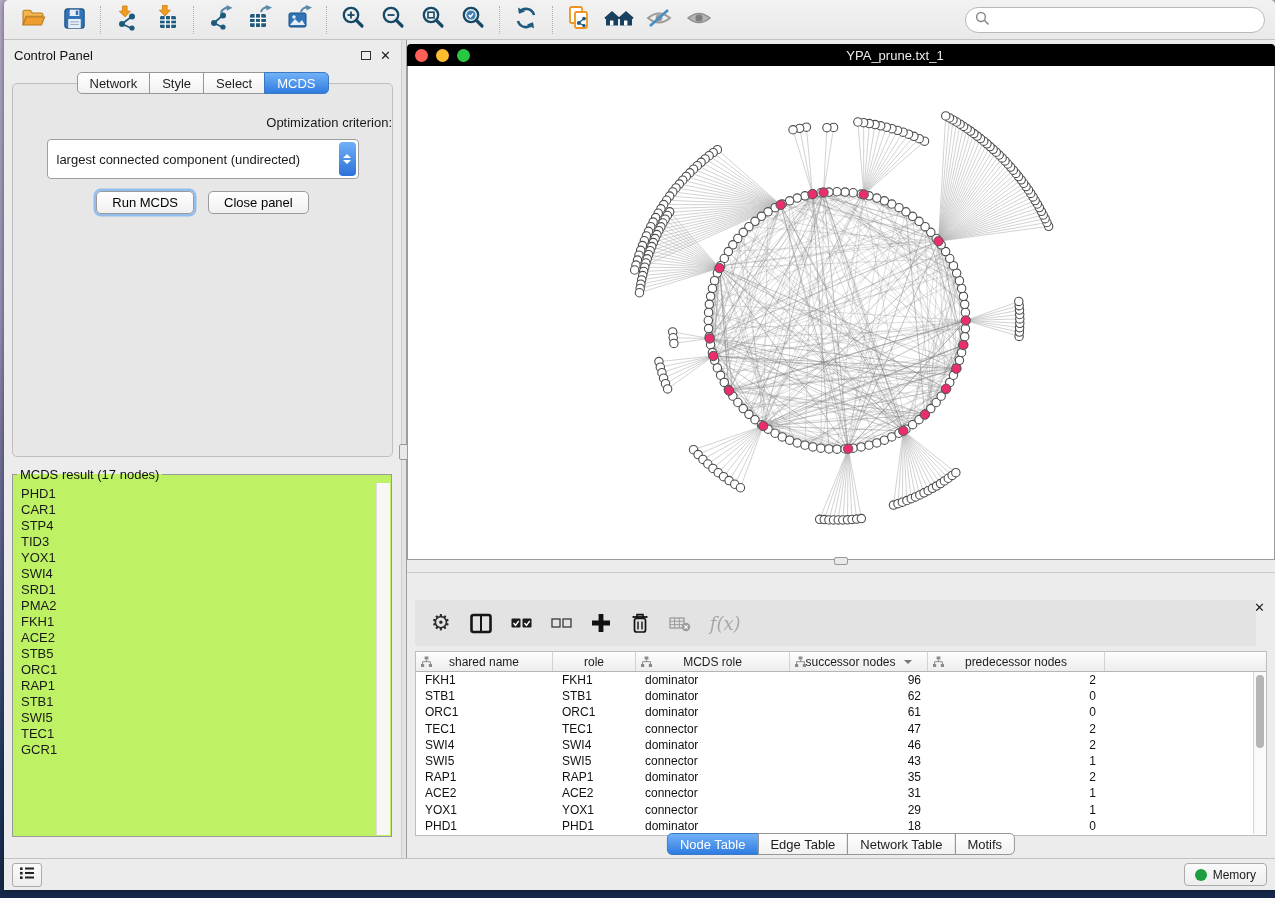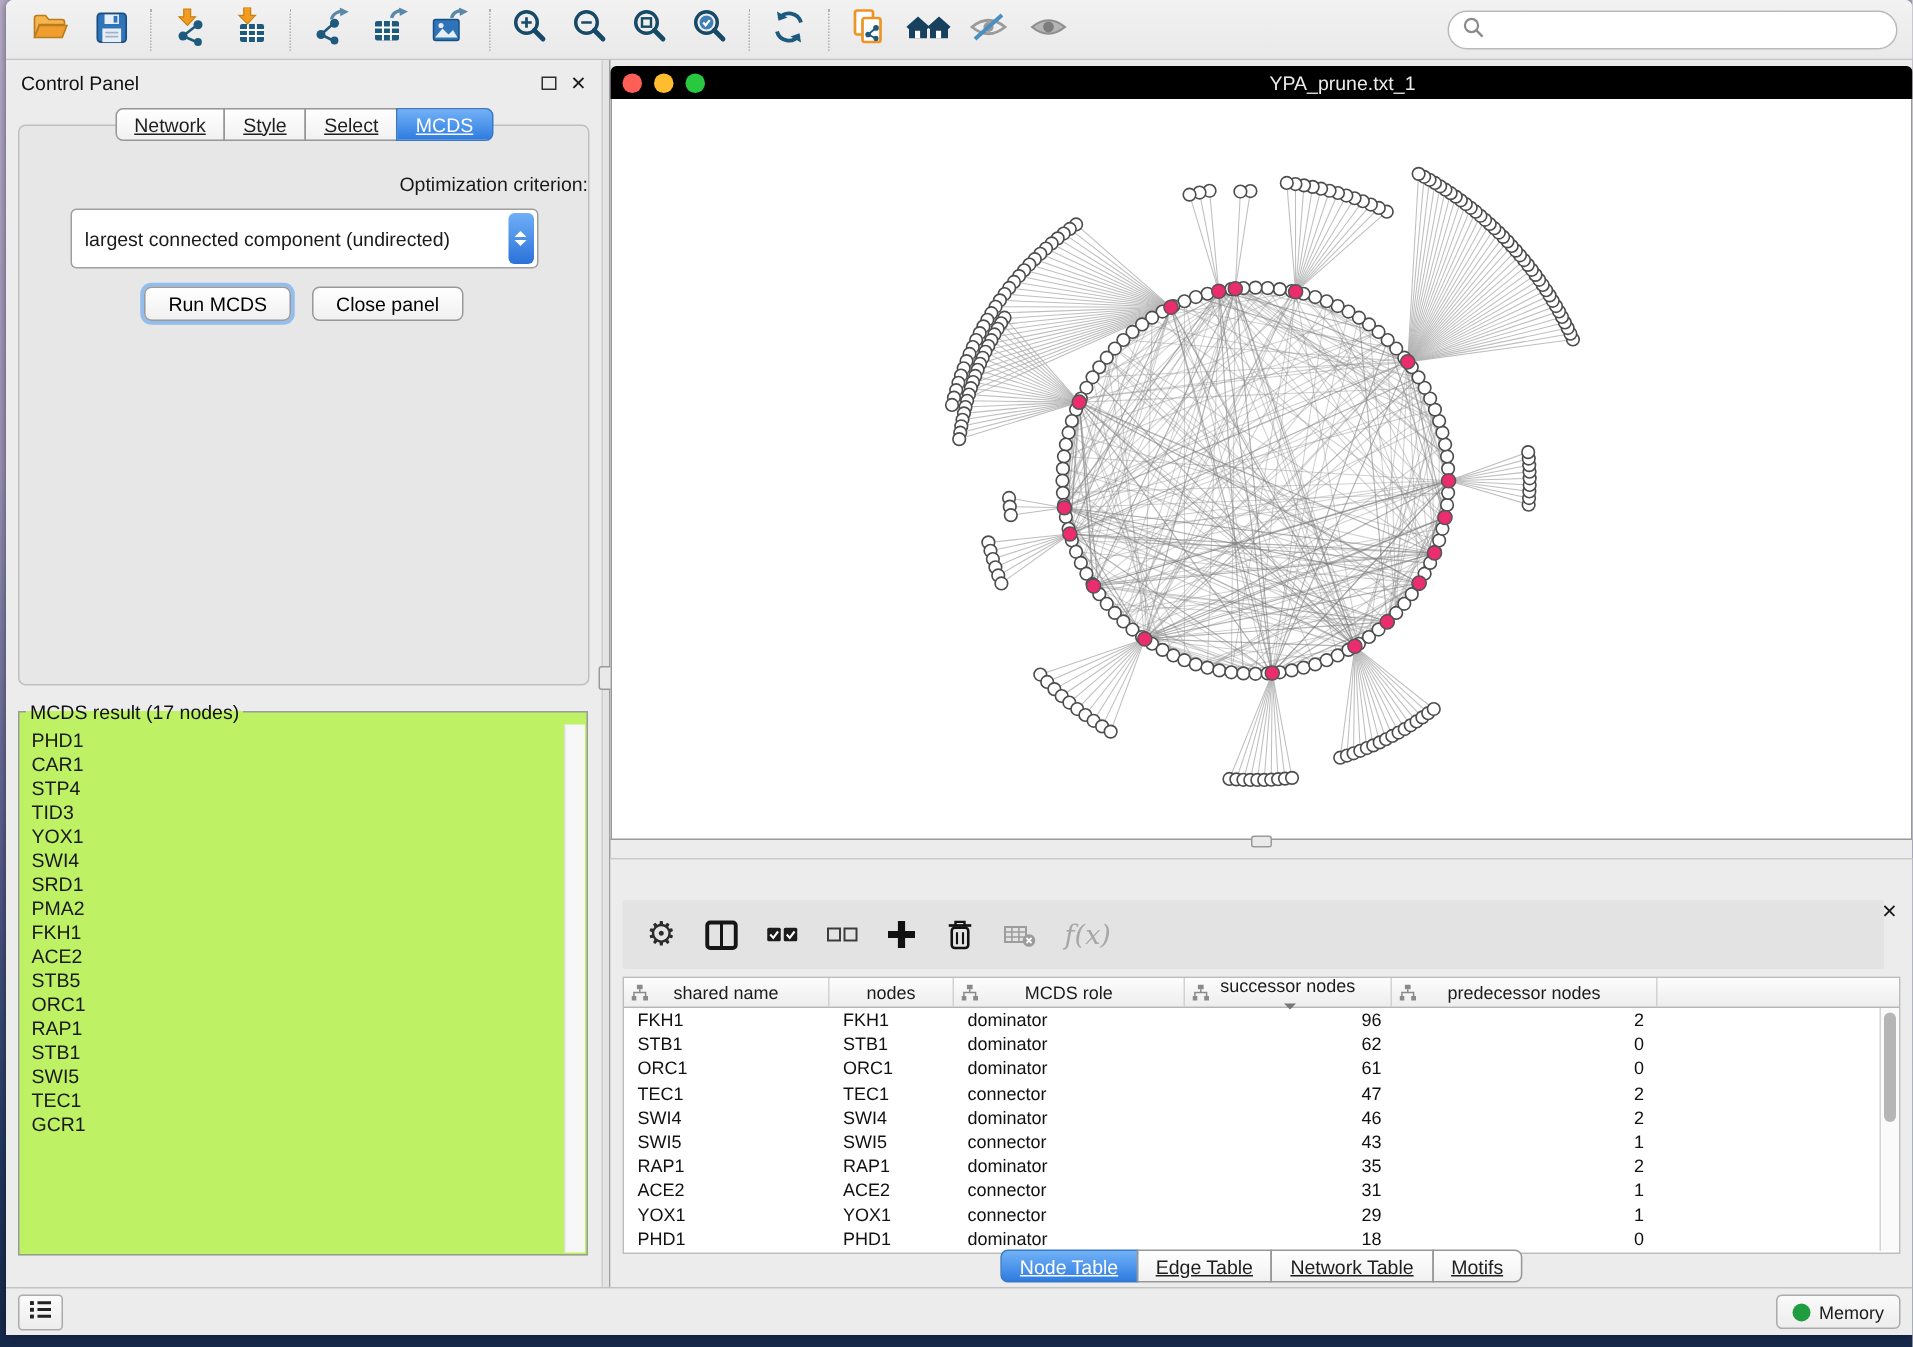--- a/index.html
+++ b/index.html
@@ -31,21 +31,21 @@
 
   
   .cp-header { height:30px; display:flex; align-items:center; padding:0 10px; }
   .cp-header .title { font-size:13px; color:#111; }
   .win-icons { margin-left:auto; display:flex; align-items:center; gap:9px; }
   .float-ic { width:10px; height:9px; border:1.6px solid #2e2e2e; display:inline-block; }
   .close-ic { font-size:13px; font-weight:bold; color:#1c1c1c; line-height:1; cursor:pointer; }
 
   .seg { display:flex; }
   .seg .tab { background:linear-gradient(#ffffff,#f1f1f1); border:1px solid #979797; margin-left:-1px;
-              padding:2.5px 12px; font-size:13px; color:#1e1e1e; cursor:pointer; white-space:nowrap;text-decoration:underline; }
+              padding:2.5px 12px; font-size:13px; color:#1e1e1e; cursor:pointer; white-space:nowrap; }
   .seg .tab:first-child { border-radius:5px 0 0 5px; margin-left:0; }
   .seg .tab:last-child { border-radius:0 5px 5px 0; }
   .seg .tab.sel { background:linear-gradient(#71b1f7,#2f7ce0); color:#fff; border-color:#3a79c4; }
 
   .cp-tabs { position:absolute; top:32px; left:50%; transform:translateX(-50%); z-index:3; }
   .cp-box { position:absolute; top:43px; left:8px; right:8px; height:374px; background:#e7e7e7;
             border:1px solid #bfbfbf; border-radius:5px; }
   .crit-label { text-align:right; margin-top:31px; font-size:13px; }
   .dropdown { position:relative; width:312px; height:40px; margin:9px auto 0; background:#fff;
               border:1px solid #9f9f9f; border-radius:4px; display:flex; align-items:center;
@@ -98,21 +98,21 @@
   .node-table { position:absolute; top:78px; left:8px; right:8px; height:185px; background:#fff;
                 border:1px solid #bdbdbd; overflow:hidden; }
   .nt-head { display:flex; height:20px; background:linear-gradient(#fdfdfd,#ededed); border-bottom:1px solid #b5b5b5; }
   .th { display:flex; align-items:center; justify-content:center; position:relative;
         border-right:1px solid #d2d2d2; font-size:12px; color:#1c1c1c; gap:5px; }
   .th .tree { position:absolute; left:5px; top:4px; }
   .sortchev { width:0;height:0;border-left:4px solid transparent;border-right:4px solid transparent;border-top:4px solid #777; margin-left:3px; }
   .nt-body { position:absolute; top:20px; bottom:0; left:0; right:13px; overflow:hidden; }
   .tr { display:flex; height:16.2px; align-items:center; }
   .td { font-size:12px; color:#111; white-space:nowrap; overflow:hidden; }
-  .c0 { width:137px; } .c1 { width:83px; } .c2 { width:154px; } .c3 { width:138px;flex-direction:column; } .c4 { width:177px; } .c5 { flex:1; border-right:none; }
+  .c0 { width:137px; } .c1 { width:83px; } .c2 { width:154px; } .c3 { width:138px; } .c4 { width:177px; } .c5 { flex:1; border-right:none; }
   .td.c0,.td.c1,.td.c2 { padding-left:9px; text-align:left; }
   .td.c3 { text-align:right; padding-right:7px; } .td.c4 { text-align:right; padding-right:9px; }
   .nt-scroll { position:absolute; top:20px; bottom:1px; right:0; width:13px; background:#fafafa; border-left:1px solid #d5d5d5; }
   .nt-thumb { position:absolute; top:3px; left:2px; width:8px; height:73px; background:#b5b5b5; border-radius:5px; }
   .tp-tabs { position:absolute; bottom:3px; left:50%; transform:translateX(-50%); }
 
   
   .statusbar { position:absolute; left:0; right:0; bottom:0; height:32px; background:#ececec;
                border-top:1px solid #c3c3c3; display:flex; align-items:center; padding:0 8px; }
   .sb-btn { width:30px; height:24px; background:linear-gradient(#fbfbfb,#ededed); border:1px solid #ababab;
@@ -1202,21 +1202,21 @@
             <div class="th c0">
               <span class="tree"><svg width="11" height="12" viewBox="0 0 11 12">
                     <rect x="3.6" y="0.5" width="3.8" height="3" fill="#8a8a8a"></rect>
                     <path d="M5.5 3.5v2.2M1.6 8V5.7h7.8V8" fill="none" stroke="#8a8a8a"></path>
                     <rect x="0" y="8" width="3.2" height="3" fill="#8a8a8a"></rect>
                     <rect x="7.8" y="8" width="3.2" height="3" fill="#8a8a8a"></rect>
                   </svg></span>
               <span>shared name</span>
             </div>
             <div class="th c1">
-              <span>nodes</span>
+              <span>role</span>
             </div>
             <div class="th c2">
               <span class="tree"><svg width="11" height="12" viewBox="0 0 11 12">
                     <rect x="3.6" y="0.5" width="3.8" height="3" fill="#8a8a8a"></rect>
                     <path d="M5.5 3.5v2.2M1.6 8V5.7h7.8V8" fill="none" stroke="#8a8a8a"></path>
                     <rect x="0" y="8" width="3.2" height="3" fill="#8a8a8a"></rect>
                     <rect x="7.8" y="8" width="3.2" height="3" fill="#8a8a8a"></rect>
                   </svg></span>
               <span>MCDS role</span>
             </div>

